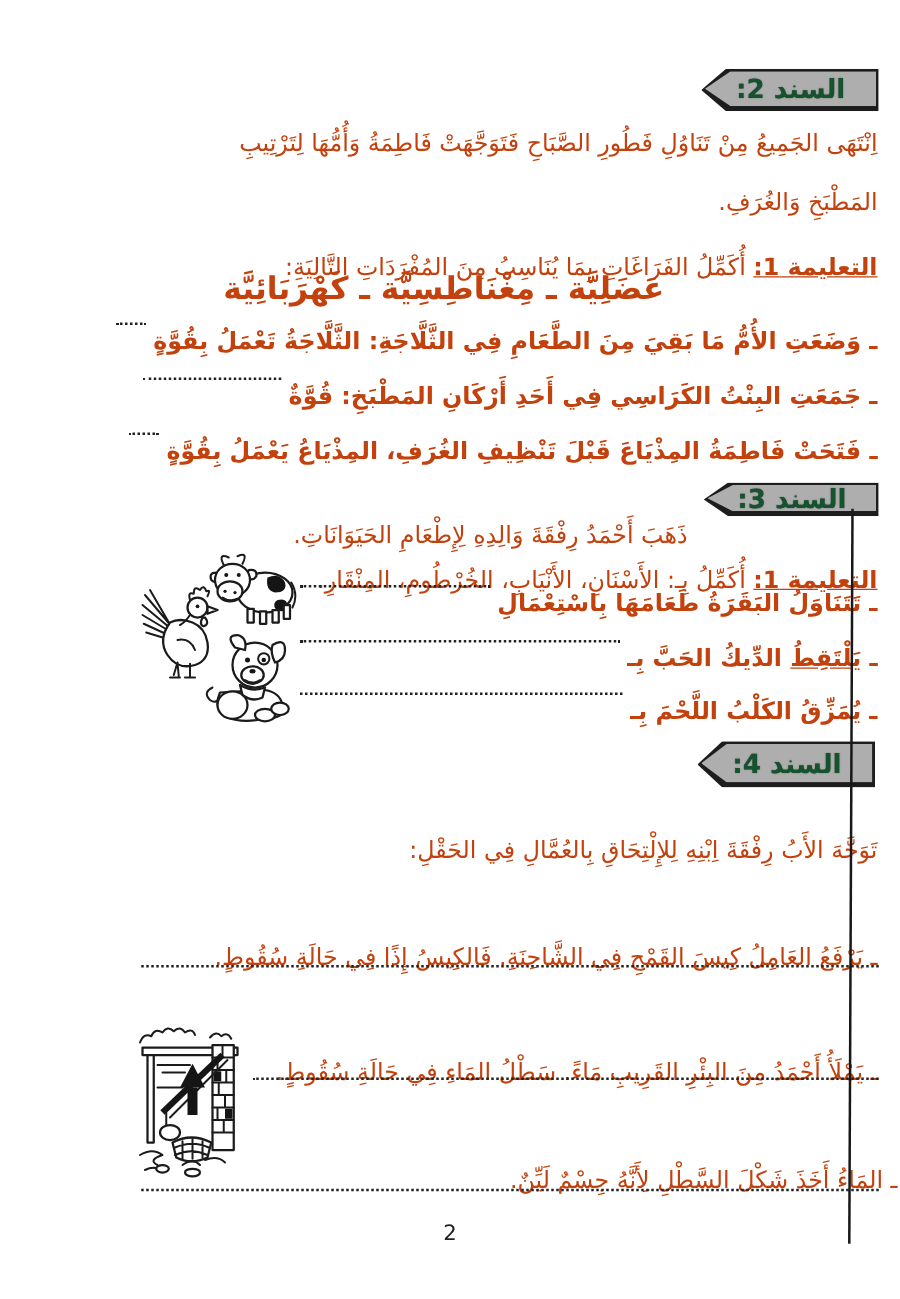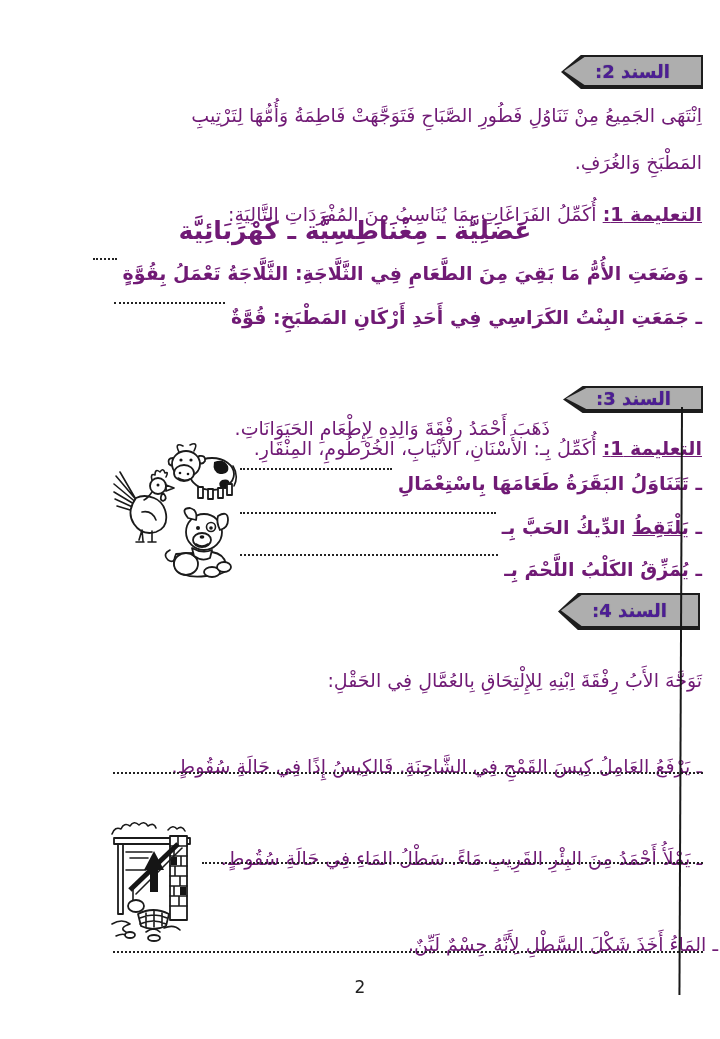--- a/index.html
+++ b/index.html
@@ -1,34 +1,34 @@
 <!DOCTYPE html>
 <html lang="ar"><head>
 <meta charset="utf-8">
 <style>
   html,body{margin:0;padding:0;background:#ffffff;}
   .page{position:relative;width:720px;height:1039px;background:#fff;overflow:hidden;
         font-family:"DejaVu Sans",sans-serif;color:#111;}
   .abs{position:absolute;}
-  .ar{direction:rtl;text-align:right;font-size:19px;line-height:30px;color:#701a75;}
+  .ar{direction:rtl;text-align:right;font-size:19px;line-height:30px;color:#c2410c;}
   .nowrap{white-space:nowrap;margin-top:23px;}
   .ilabel{font-weight:bold;text-decoration:underline;}
   .u{text-decoration:underline;}
   .wordbank{font-weight:bold;text-align:center;font-size:25px;}
   .fill-line{display:flex;direction:rtl;align-items:flex-start;height:31px;margin-bottom:13px;font-weight:bold;}
   .fill-line .txt{white-space:nowrap;}
   .dots{flex:1;border-bottom:2.5px dotted #222;margin:0 6px 7px 2px;min-width:24px;}
   .rule{position:absolute;height:0;border-bottom:2.5px dotted #222;}
   .banner{position:absolute;}
   .b-outer{position:absolute;inset:0;background:#1d1d1d;
            clip-path:polygon(0 50%,14% 0,100% 0,100% 100%,14% 100%);}
   .b-inner{position:absolute;inset:2px 2px 4px 3px;background:#aeaeae;
            clip-path:polygon(0 50%,15% 0,100% 0,100% 100%,15% 100%);
            display:flex;align-items:center;justify-content:center;
-           font-weight:bold;font-size:18px;direction:rtl;color:#4c1d95;
+           font-weight:bold;font-size:21px;direction:rtl;color:#14532d;
            text-shadow:0 0 1px #555;}
   .vline{position:absolute;left:681px;top:407px;width:2px;height:588px;background:#181818;
          transform:rotate(0.25deg);transform-origin:top center;}
   .pagenum{position:absolute;top:977px;left:0;width:720px;text-align:center;
            font-size:17px;color:#222;}
   svg{display:block;}
   .sk{stroke:#1b1b1b;stroke-width:1.8;fill:#fff;stroke-linecap:round;stroke-linejoin:round;}
   .skn{stroke:#1b1b1b;stroke-width:1.6;fill:none;stroke-linecap:round;stroke-linejoin:round;}
   .skb{fill:#151515;stroke:none;}
 </style>
@@ -53,30 +53,34 @@
 
   <div class="abs" style="top:258px;right:18px;left:112px">
     <div class="fill-line ar">
       <span class="txt">ـ وَضَعَتِ الأُمُّ مَا بَقِيَ مِنَ الطَّعَامِ فِي الثَّلَّاجَةِ: الثَّلَّاجَةُ تَعْمَلُ بِقُوَّةٍ</span>
       <span class="dots"></span>
     </div>
     <div class="fill-line ar">
       <span class="txt">ـ جَمَعَتِ البِنْتُ الكَرَاسِي فِي أَحَدِ أَرْكَانِ المَطْبَخِ: قُوَّةٌ</span>
       <span class="dots"></span>
     </div>
+    <div class="fill-line ar">
+      <span class="txt">ـ فَتَحَتْ فَاطِمَةُ المِذْيَاعَ قَبْلَ تَنْظِيفِ الغُرَفِ، المِذْيَاعُ يَعْمَلُ بِقُوَّةٍ</span>
+      <span class="dots"></span>
+    </div>
   </div>
 
   <div class="banner" style="top:386px;right:17px;width:140px;height:27px">
     <div class="b-outer"></div>
     <div class="b-inner">السند 3:</div>
   </div>
 
   <div class="abs ar nowrap" style="top:390px;right:170px">ذَهَبَ أَحْمَدُ رِفْقَةَ وَالِدِهِ لِإِطْعَامِ الحَيَوَانَاتِ.</div>
 
-  <div class="abs ar nowrap" style="top:410px;right:18px">
+  <div class="abs ar nowrap" style="top:426px;right:18px">
     <span class="ilabel">التعليمة 1:</span>
     <span>أُكَمِّلُ بِـ: الأَسْنَانِ، الأَنْيَابِ، الخُرْطُومِ، المِنْقَارِ.</span>
   </div>
 
   <svg class="abs" style="left:166px;top:440px" width="72" height="60" viewBox="0 0 72 60" aria-hidden="true">
     <ellipse class="sk" cx="46" cy="34" rx="22" ry="16"></ellipse>
     <path class="skb" d="M48 22 q10 -4 14 4 q2 8 -8 8 q-8 -2 -6 -12z"></path>
     <path class="skb" d="M56 40 q8 -2 8 5 q-2 6 -9 3 q-4 -5 1 -8z"></path>
     <rect class="sk" x="32" y="47" width="5" height="11"></rect>
     <rect class="sk" x="42" y="49" width="5" height="10"></rect>

